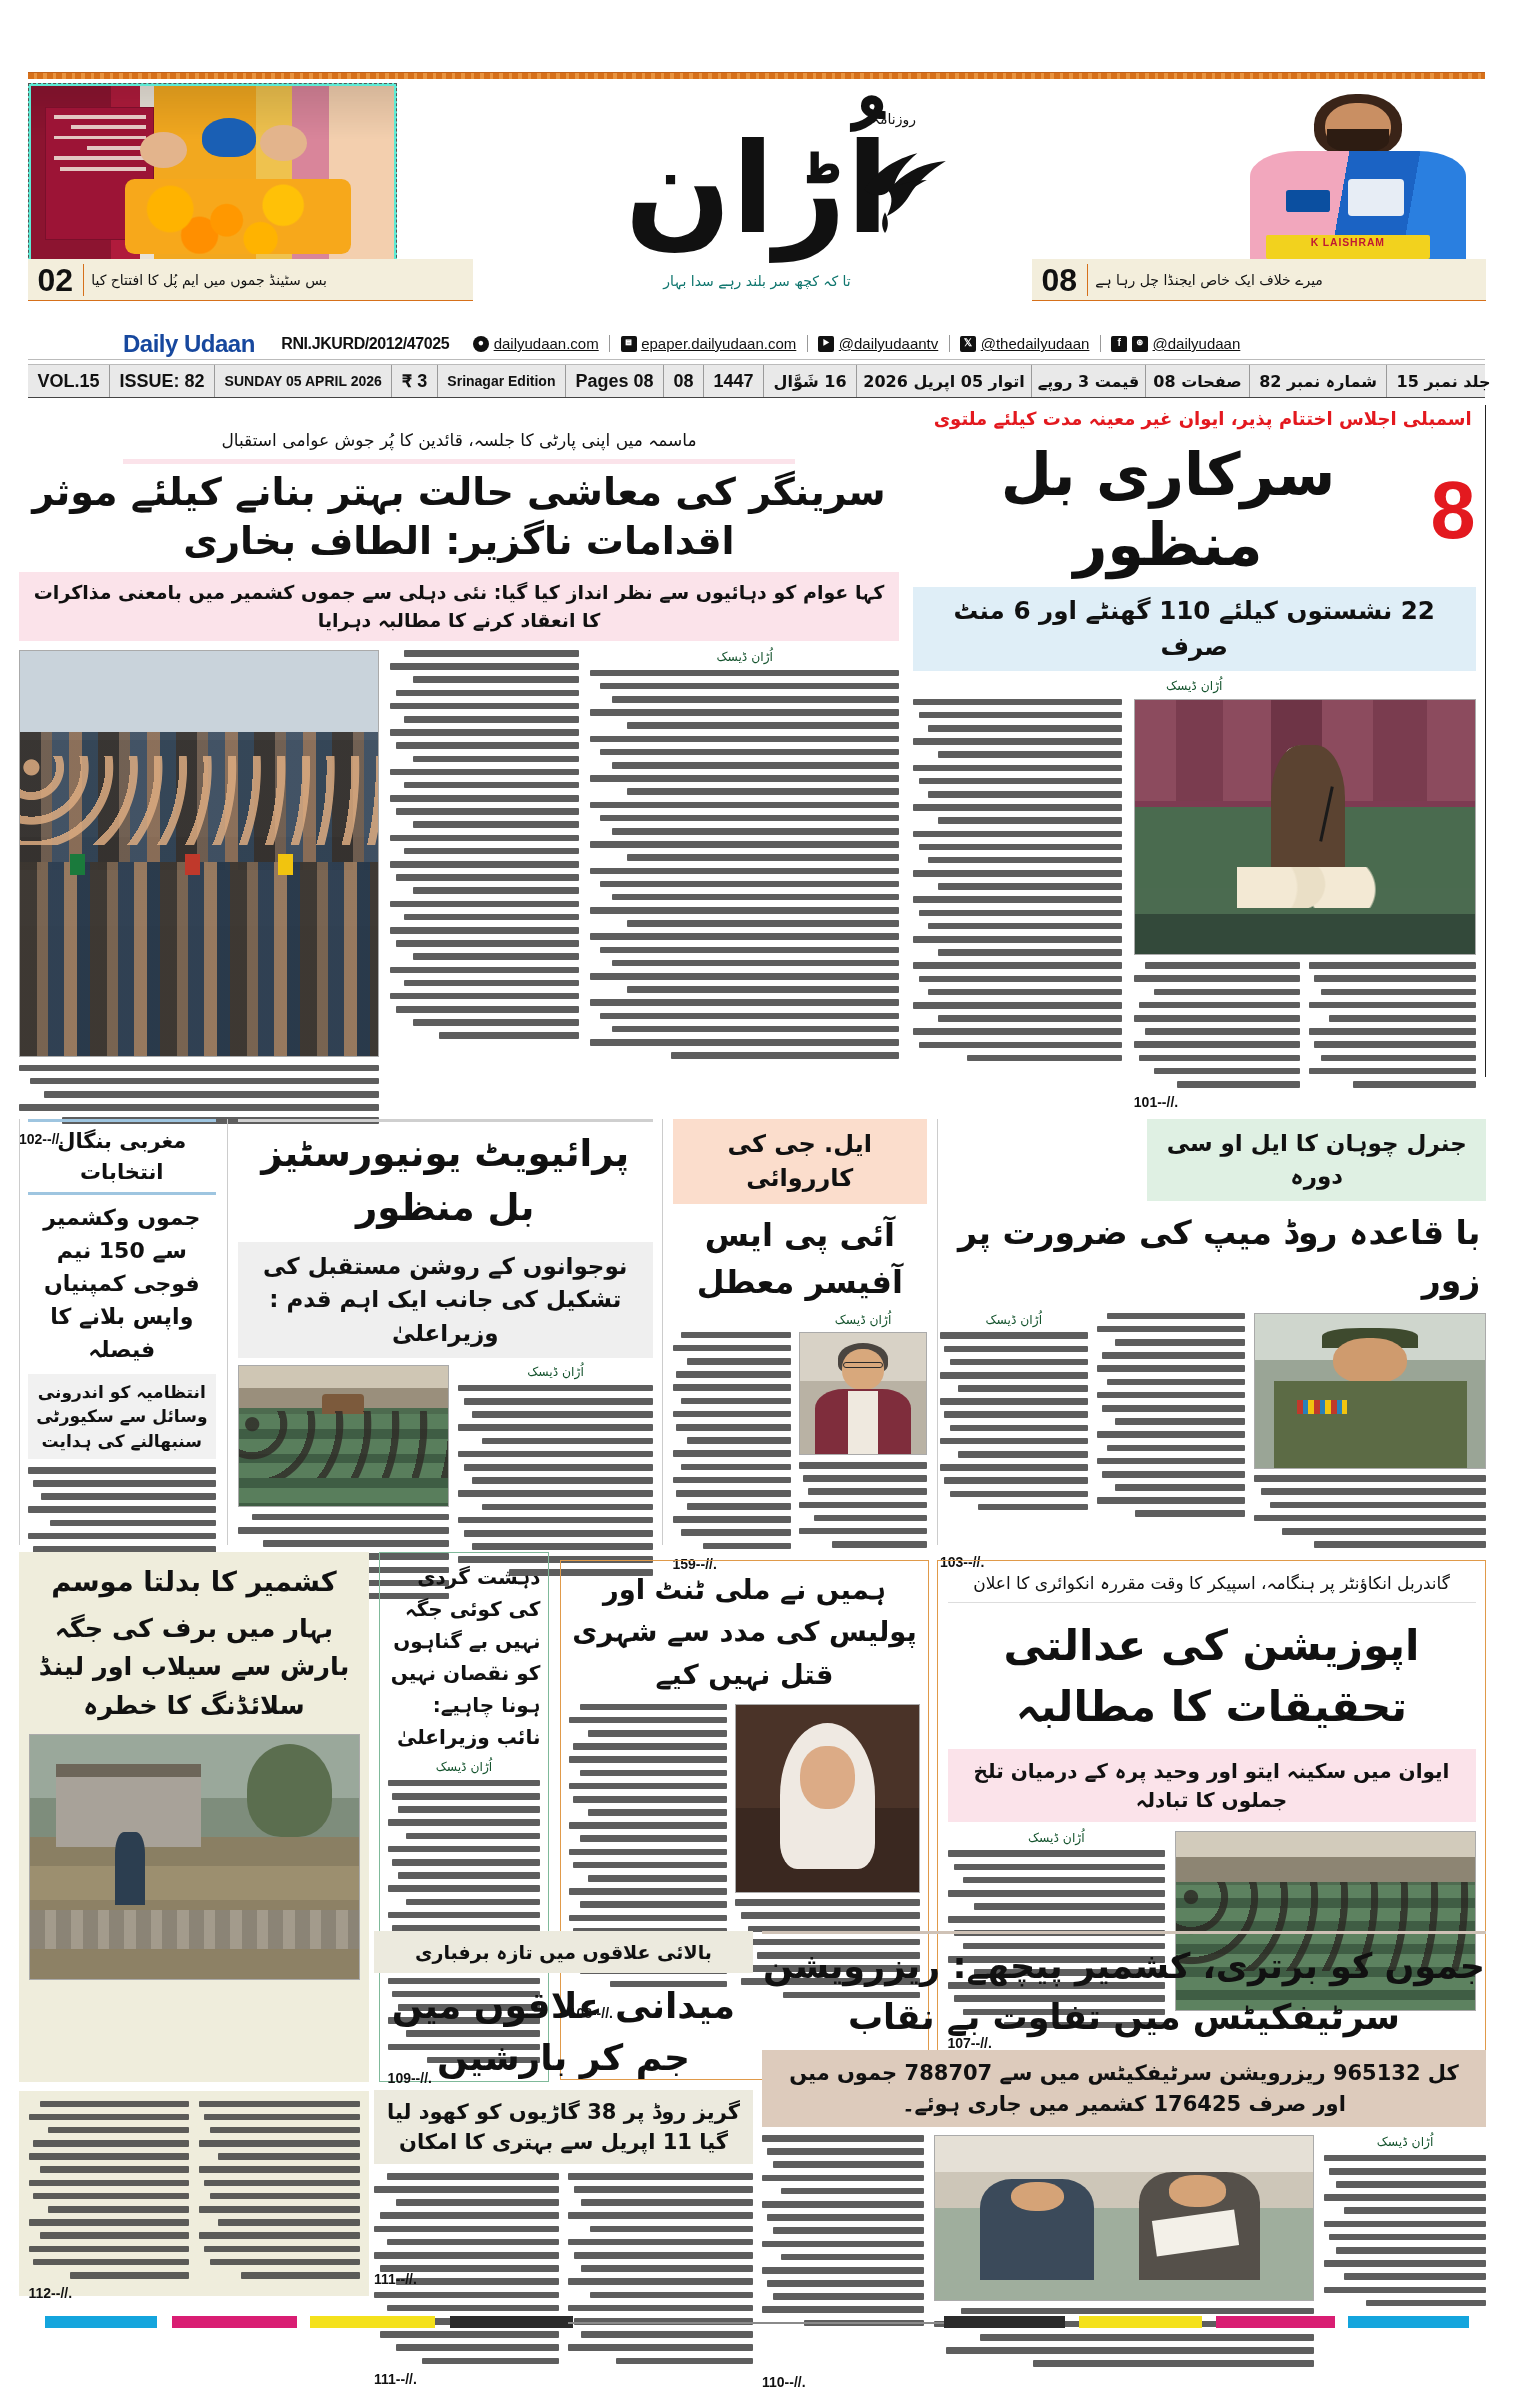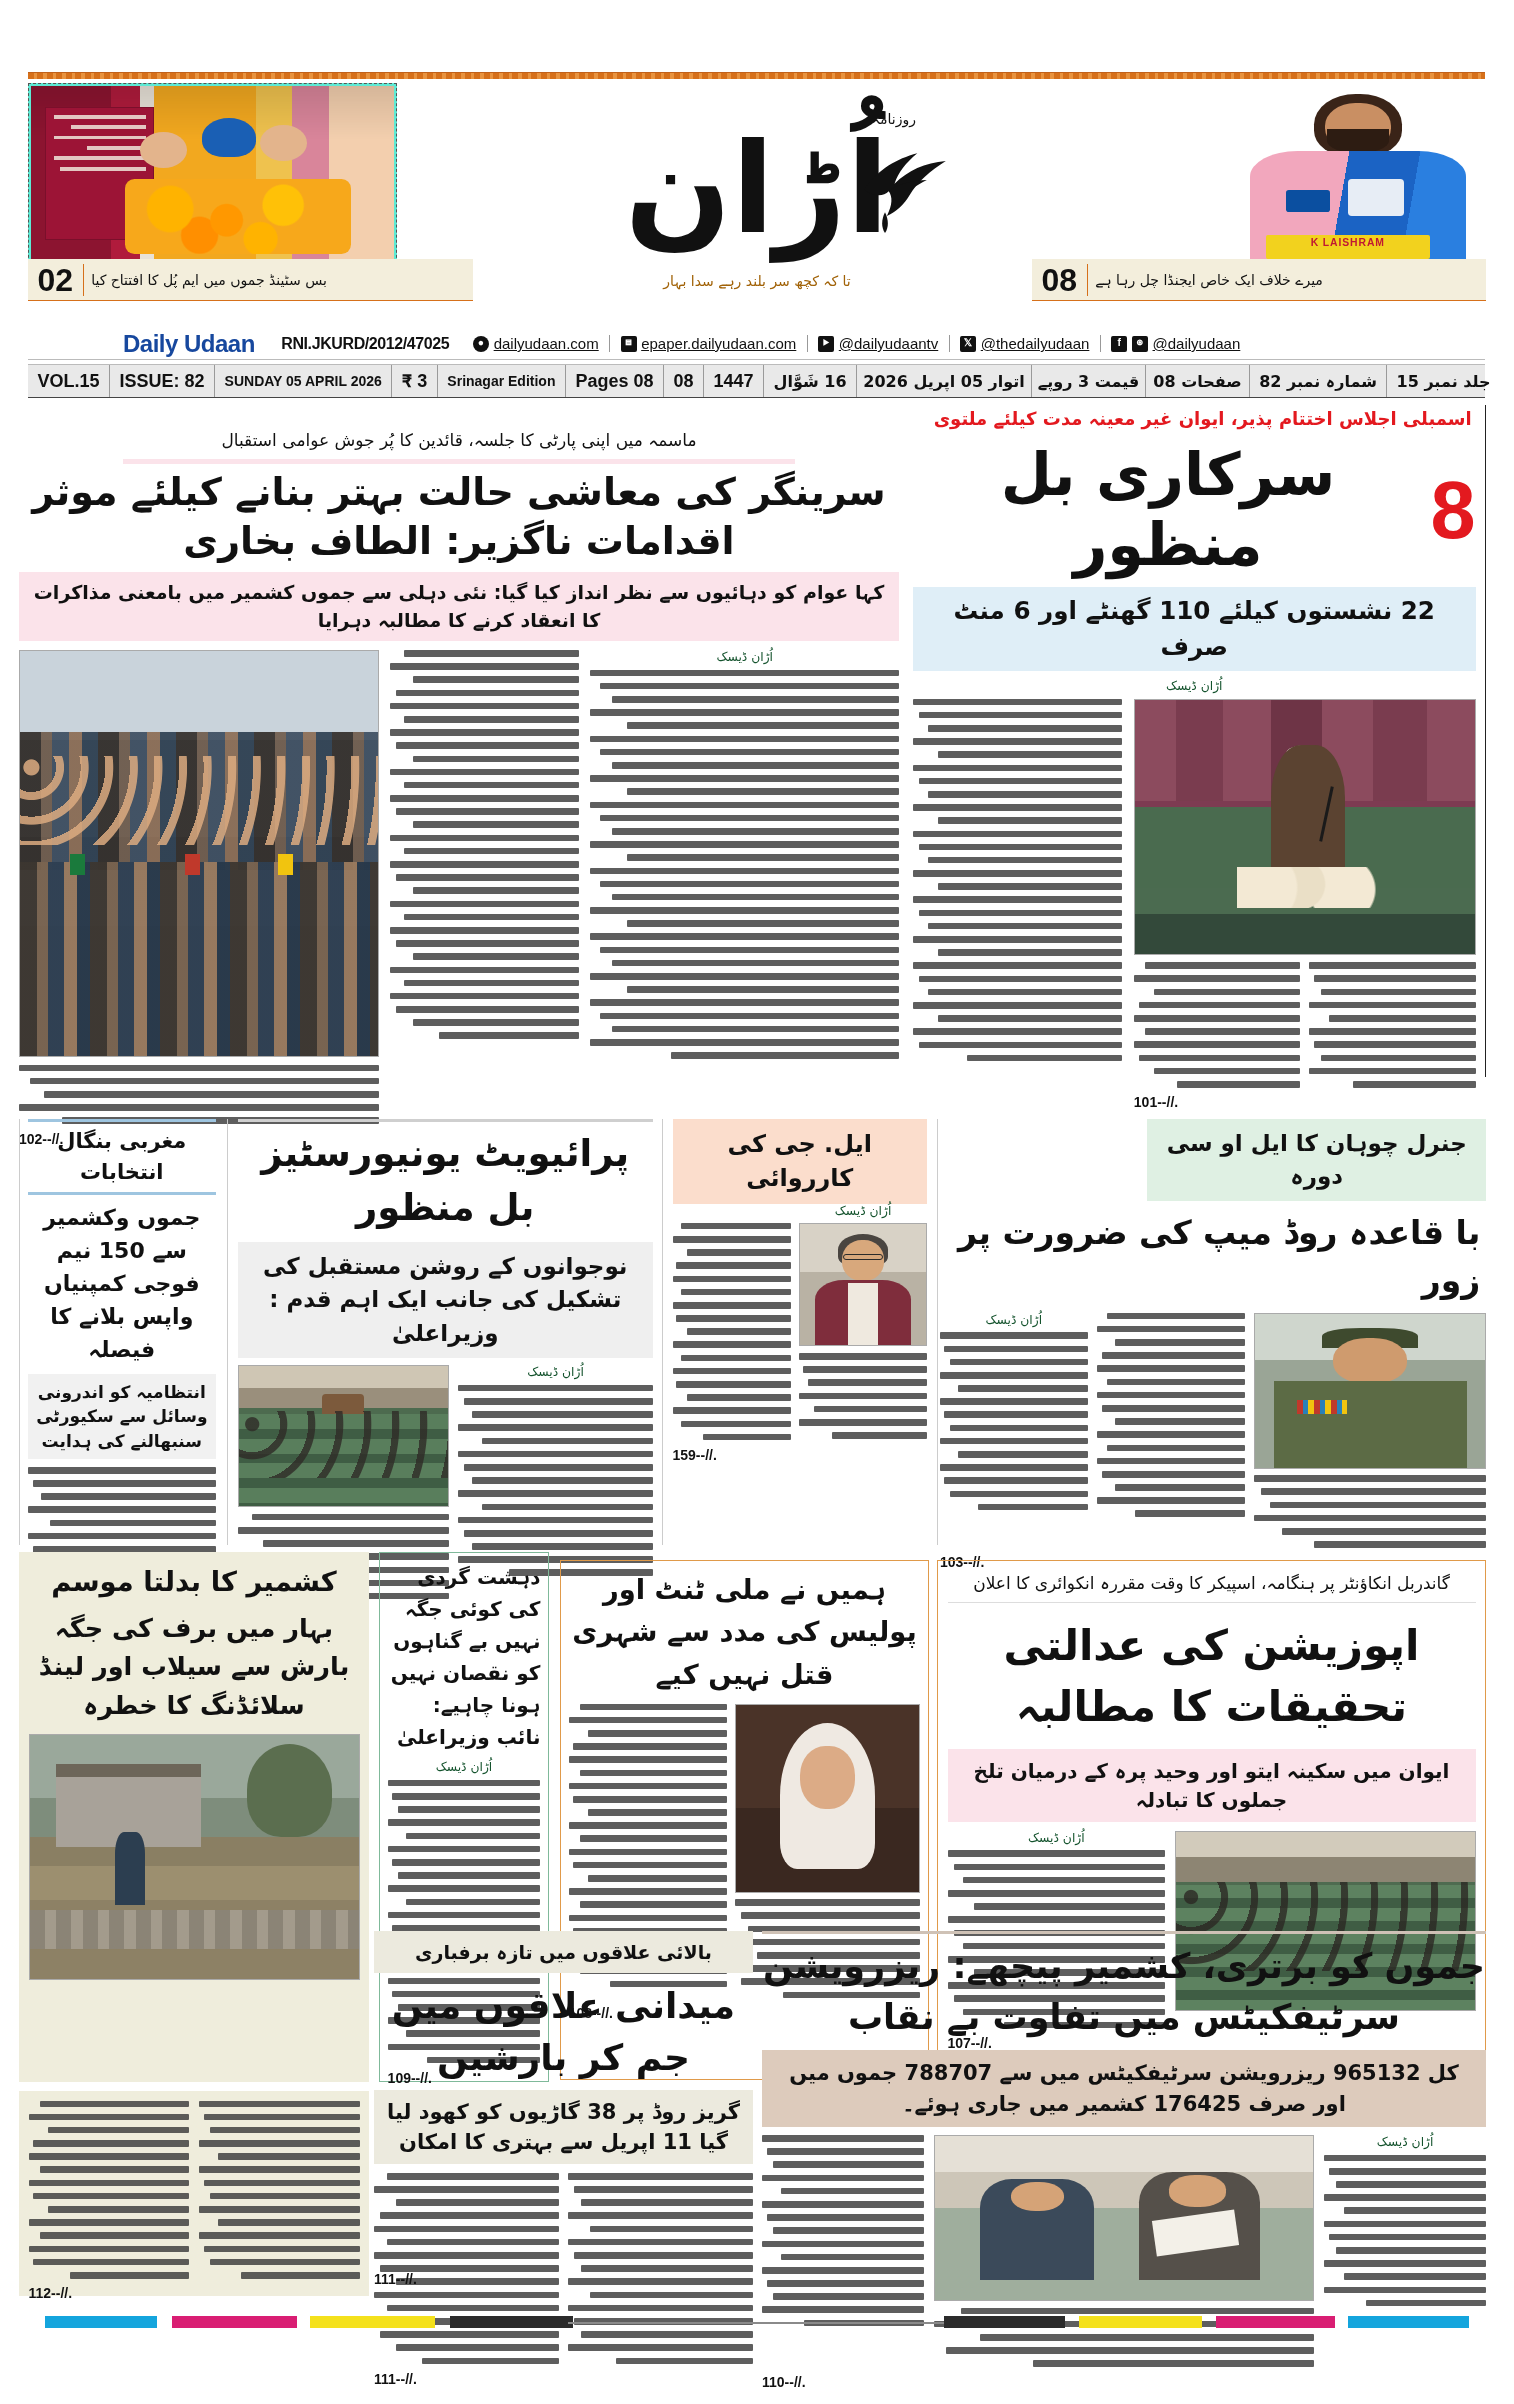--- a/index.html
+++ b/index.html
@@ -115,21 +115,21 @@
     font-family:"DejaVu Sans", sans-serif;
     font-size:125px; font-weight:bold; color:#111; line-height:1;
     letter-spacing:-3.8px; direction:rtl;
   }
   .logo-small {
     position:absolute; right:68px; top:32px; font-size:14px; color:#111;
     font-family:"DejaVu Sans", sans-serif; direction:rtl;
   }
   .logo-tag {
     position:absolute; left:50%; transform:translateX(-50%); bottom:7.6px;
-    font-size:14px; color:#a16207; white-space:nowrap;
+    font-size:14px; color:#0f766e; white-space:nowrap;
     font-family:"DejaVu Sans", sans-serif; direction:rtl;
   }
   .bird { position:absolute; right:23px; top:42px; width:114px; height:114px; }
 
   
   .brandbar {
     position:absolute; left:28px; top:328px; width:1457px; height:32px;
     display:flex; align-items:center; gap:0px; direction:ltr;
     border-bottom:0.9px solid #bbb;
   }
@@ -684,20 +684,21 @@
         </div>
       </div>
     </div>
     <div class="refno">105--//.</div>
   </div>
 
   <div class="blk" style="left:662px; top:1119px; width:265px; height:426px; border-left:0.9px solid #ccc; padding-left:9.5px;">
     <div class="band" style="background:#fbddcc; padding:7.6px 5.7px;">
       <div class="hl" style="font-size:24px;">ایل. جی کی کارروائی</div>
     </div>
+    <div class="hl" style="font-size:32px; margin:8.5px 0 7.6px;">آئی پی ایس آفیسر معطل</div>
     <div style="display:flex; direction:rtl; gap:8.5px;">
       <div style="width:52%;">
         <div class="agency">اُڑان ڈیسک</div>
         <div class="photo" style="position:relative; width:100%; height:123px;">
           <div class="art-portrait">
             <div class="hair"></div>
               <div class="face"></div>
               <div class="glasses"></div>
             <div class="body"></div>
               <div class="shirt"></div>

